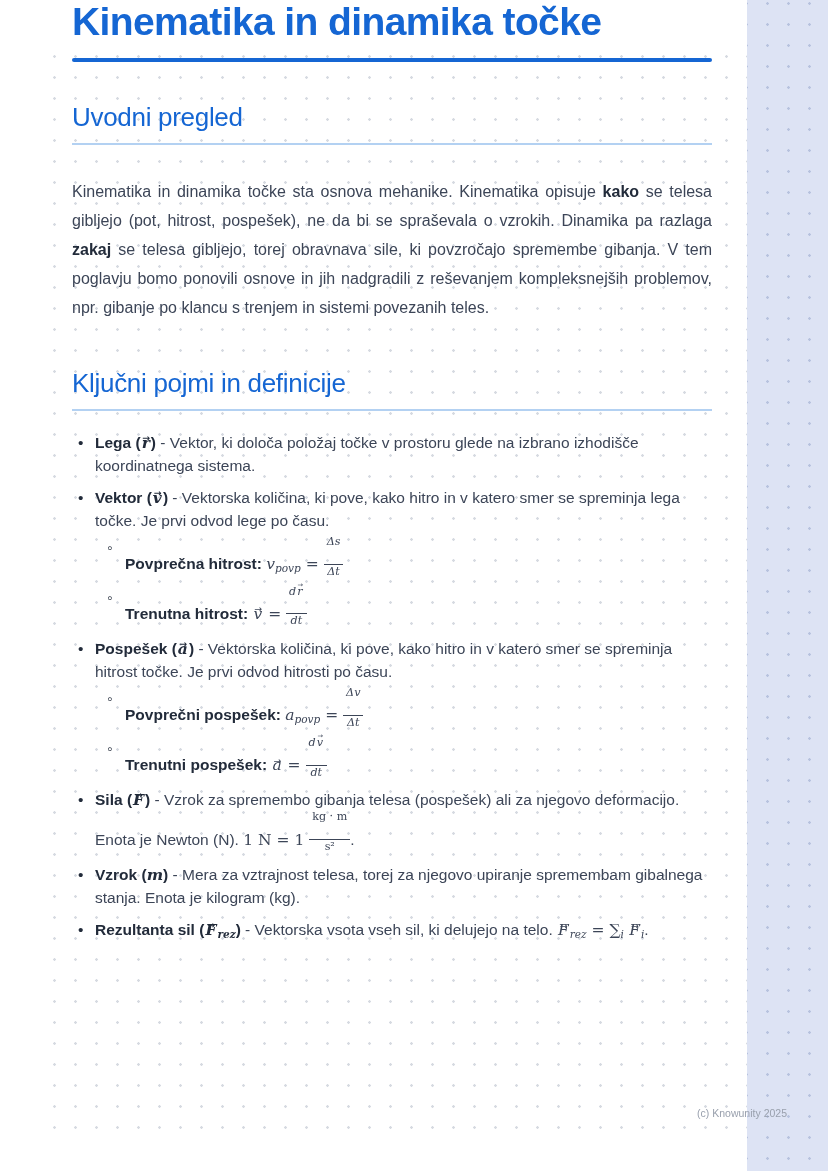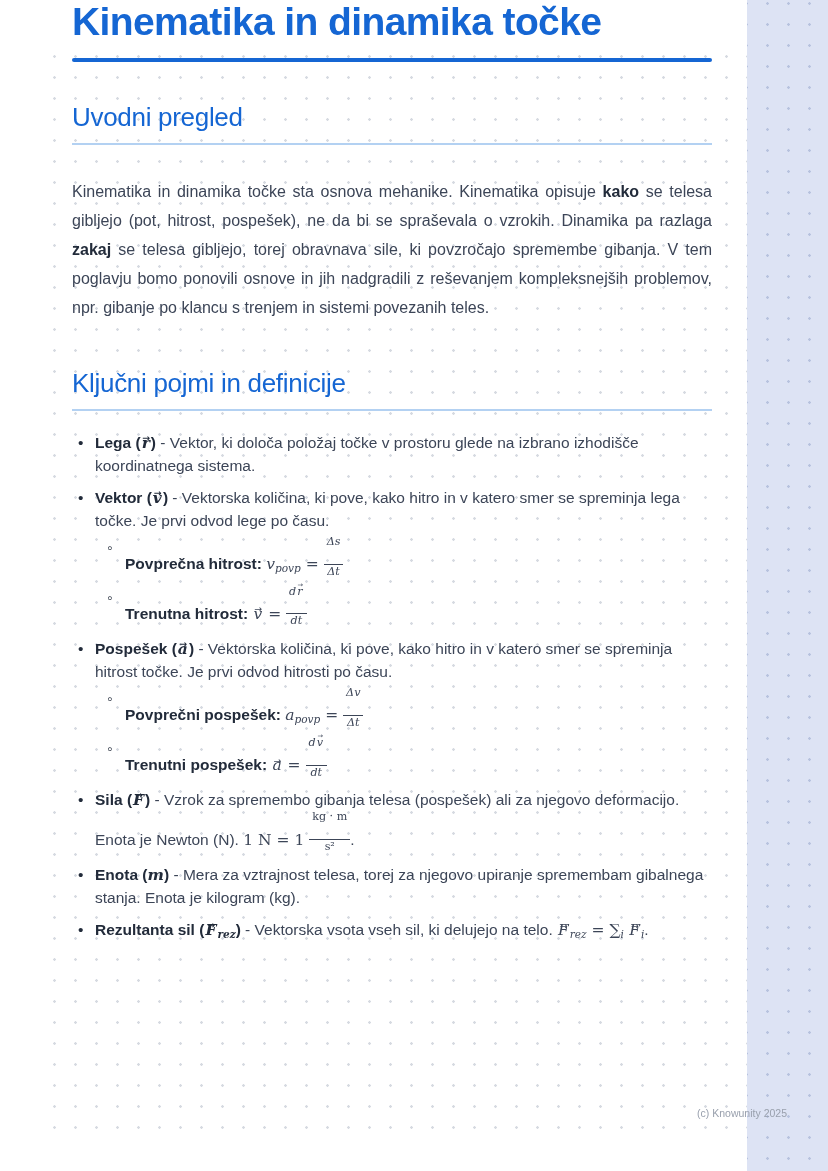--- a/index.html
+++ b/index.html
@@ -109,19 +109,19 @@
         <li><span><span class="bold">Lega (</span><span class="bold math"><span class="vec">r</span></span><span class="bold">)</span><span> - Vektor, ki določa položaj točke v prostoru glede na izbrano izhodišče koordinatnega sistema.</span></span></li>
         <li><span><span class="bold">Vektor (</span><span class="bold math"><span class="vec">v</span></span><span class="bold">)</span><span> - Vektorska količina, ki pove, kako hitro in v katero smer se spreminja lega točke. Je prvi odvod lege po času.</span></span><ul class="sub-bullets">
             <li><span class="bold">Povprečna hitrost:</span><span> </span><span class="math">v</span><span class="math sub">povp</span><span class="math"> = </span><span class="frac"><span class="num">Δs</span><span class="den">Δt</span></span></li>
             <li><span class="bold">Trenutna hitrost:</span><span> </span><span class="math"><span class="vec">v</span></span><span class="math"> = </span><span class="frac"><span class="num">d<span class="vec">r</span></span><span class="den">dt</span></span></li>
           </ul></li>
         <li><span><span class="bold">Pospešek (</span><span class="bold math"><span class="vec">a</span></span><span class="bold">)</span><span> - Vektorska količina, ki pove, kako hitro in v katero smer se spreminja hitrost točke. Je prvi odvod hitrosti po času.</span></span><ul class="sub-bullets">
             <li><span class="bold">Povprečni pospešek:</span><span> </span><span class="math">a</span><span class="math sub">povp</span><span class="math"> = </span><span class="frac"><span class="num">Δv</span><span class="den">Δt</span></span></li>
             <li><span class="bold">Trenutni pospešek:</span><span> </span><span class="math"><span class="vec">a</span></span><span class="math"> = </span><span class="frac"><span class="num">d<span class="vec">v</span></span><span class="den">dt</span></span></li>
           </ul></li>
         <li><span><span class="bold">Sila (</span><span class="bold math"><span class="vec">F</span></span><span class="bold">)</span><span> - Vzrok za spremembo gibanja telesa (pospešek) ali za njegovo deformacijo. Enota je Newton (N). </span><span class="math up">1 N = 1 </span><span class="frac up"><span class="num">kg · m</span><span class="den">s²</span></span><span>.</span></span></li>
-        <li><span><span class="bold">Enota (</span><span class="bold math">m</span><span class="bold">)</span><span> - Mera za vztrajnost telesa, torej za njegovo upiranje spremembam gibalnega stanja. Enota je kilogram (kg).</span></span></li>
+        <li><span><span class="bold">Vzrok (</span><span class="bold math">m</span><span class="bold">)</span><span> - Mera za vztrajnost telesa, torej za njegovo upiranje spremembam gibalnega stanja. Enota je kilogram (kg).</span></span></li>
         <li><span><span class="bold">Rezultanta sil (</span><span class="bold math"><span class="vec">F</span></span><span class="bold math sub">rez</span><span class="bold">)</span><span> - Vektorska vsota vseh sil, ki delujejo na telo. </span><span class="math"><span class="vec">F</span></span><span class="math sub">rez</span><span class="math"> = </span><span class="math up">∑</span><span class="math sub">i</span><span> </span><span class="math"><span class="vec">F</span></span><span class="math sub">i</span><span>.</span></span></li>
       </ul>
   </section>
 </div>
 
 <div class="footer">(c) Knowunity 2025</div>
 
 </body></html>

